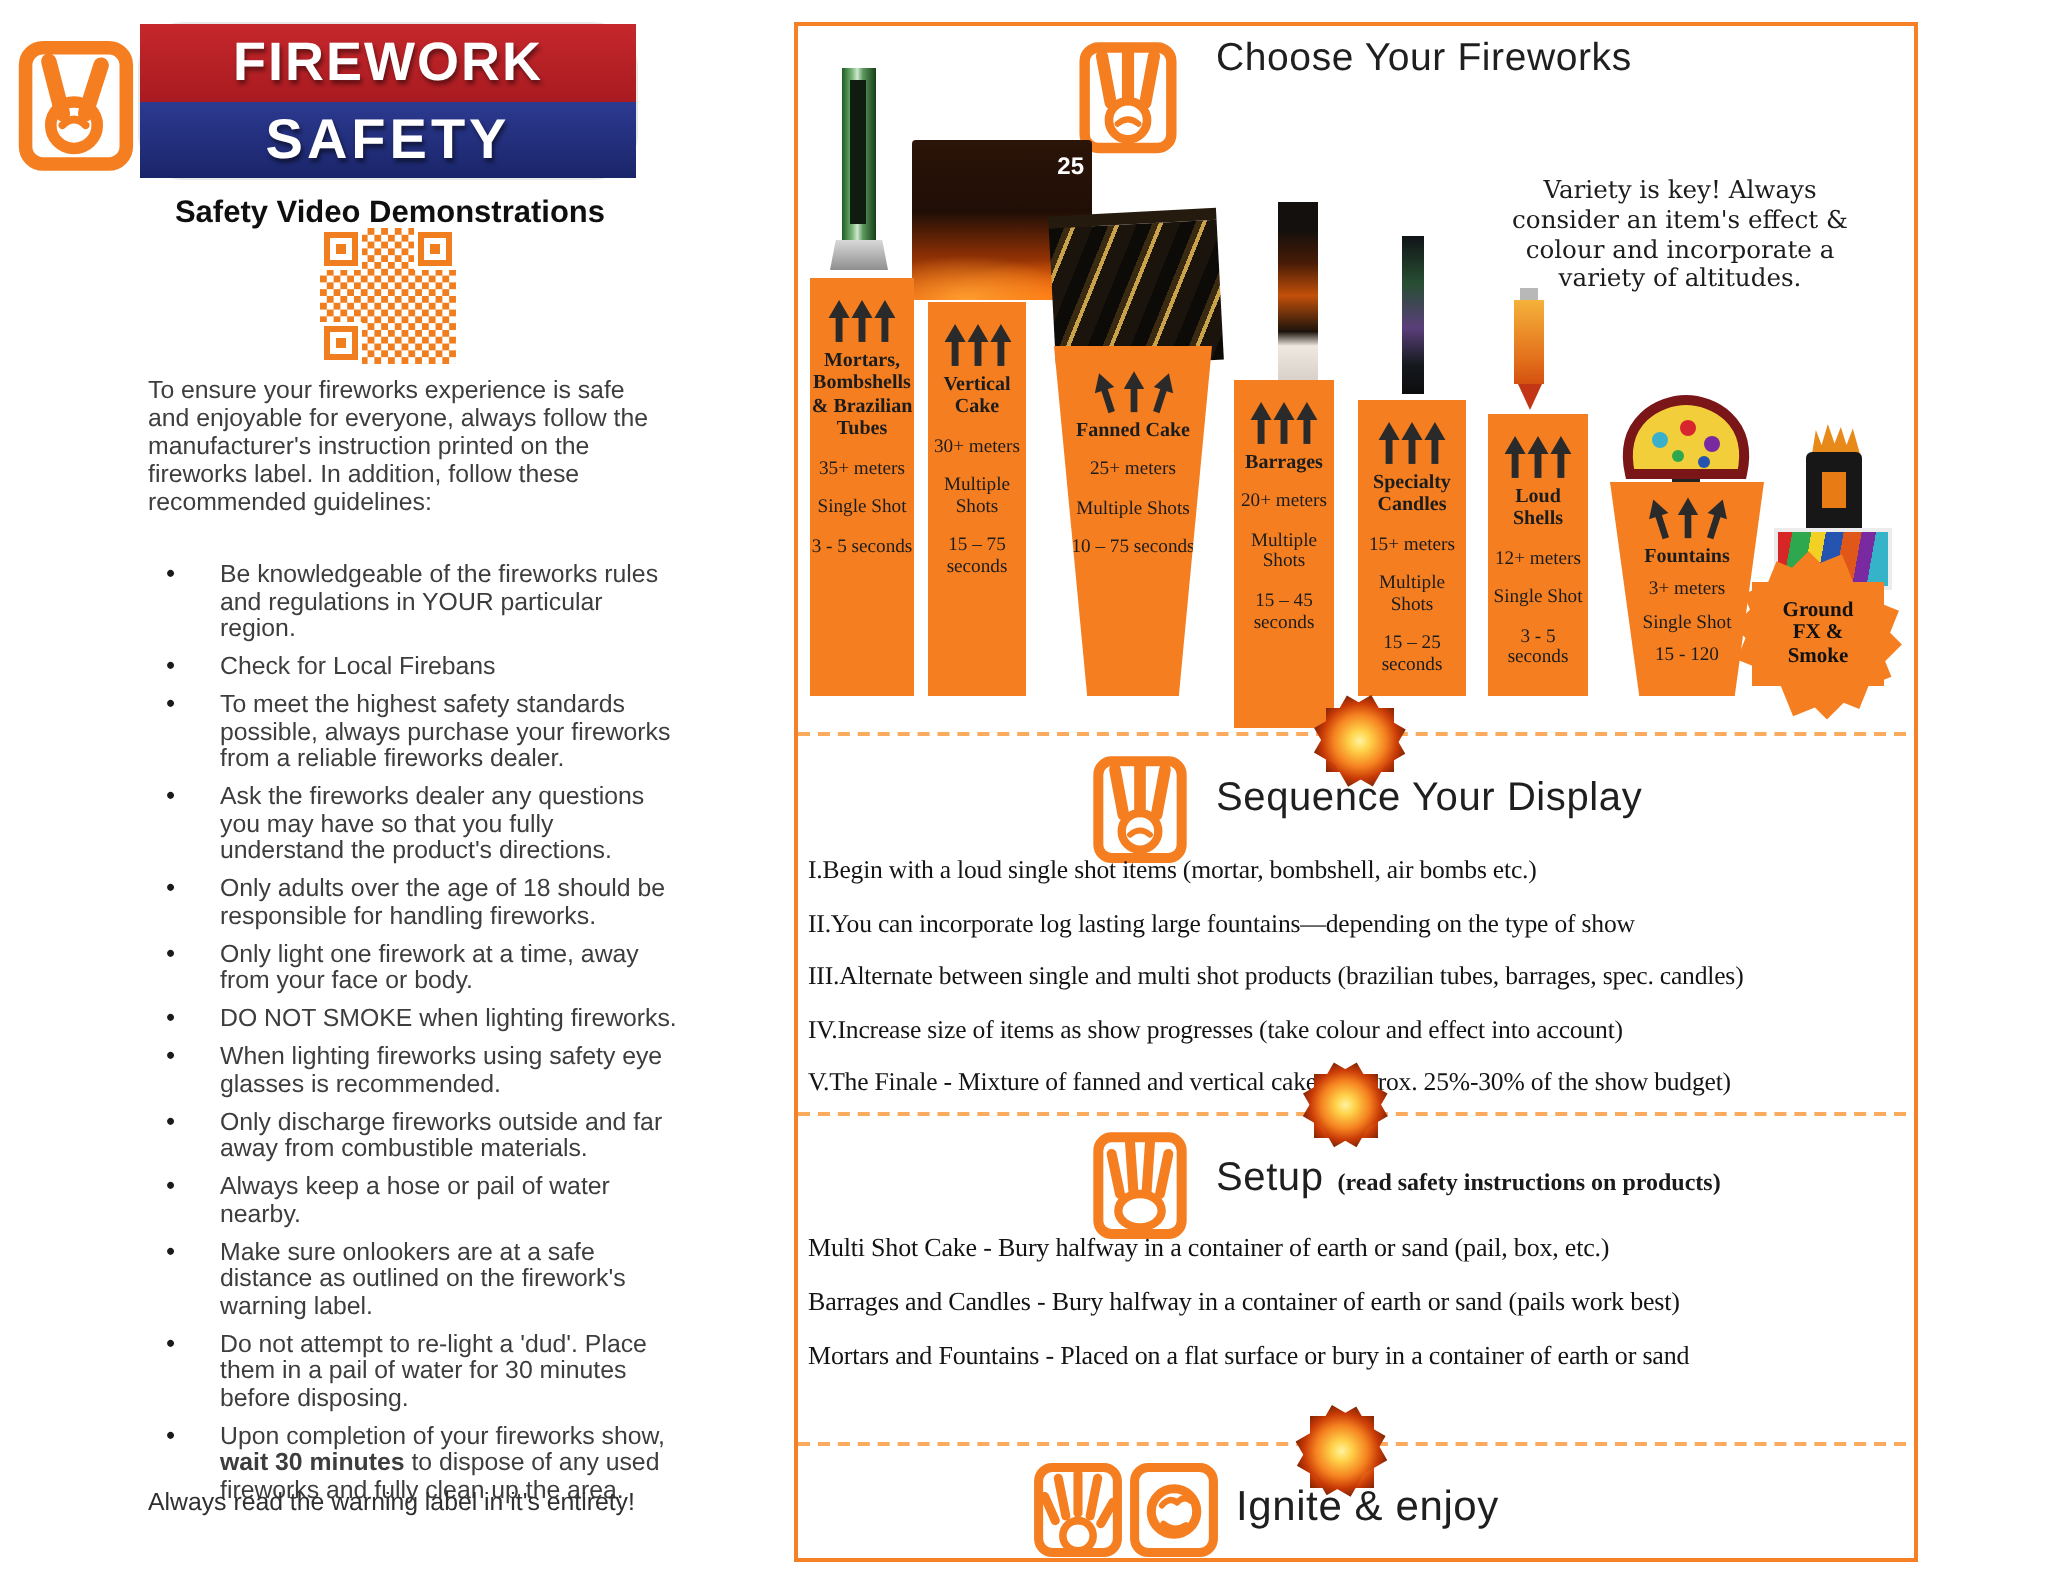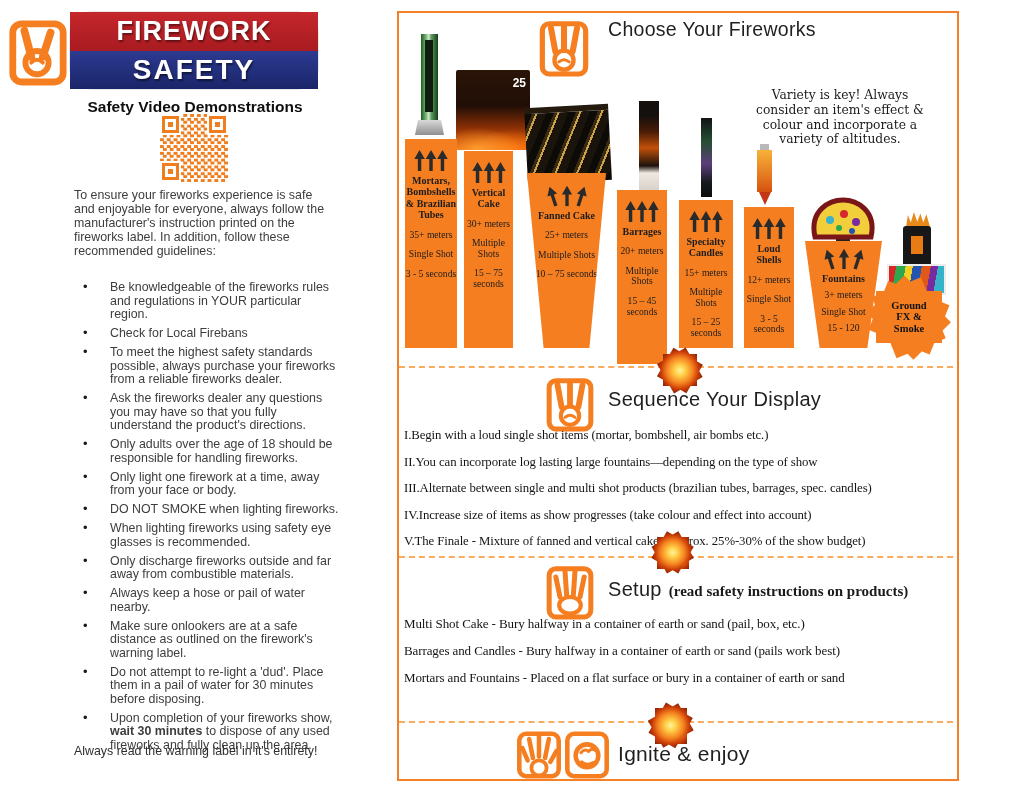--- a/index.html
+++ b/index.html
@@ -61,30 +61,30 @@
   .gstar i:nth-child(4){transform:rotate(68deg);}
   .gstar .glabel{position:absolute;inset:0;display:flex;align-items:center;justify-content:center;
        text-align:center;font-family:"Liberation Serif",serif;font-weight:bold;font-size:10.5px;
        line-height:1.08;color:#111;padding:0 14px;}
 
   
   .seq-item{white-space:nowrap;font-family:"Liberation Serif",serif;font-size:12.8px;
             letter-spacing:-0.1px;color:#141414;margin-bottom:11.5px;}
   .setup-item{white-space:nowrap;font-family:"Liberation Serif",serif;font-size:13px;
             letter-spacing:-0.1px;color:#141414;margin-bottom:11px;}
-  .setup-sub{font-family:"Liberation Serif",serif;font-weight:bold;font-size:15px;color:#1a1a1a;text-align:center;}
+  .setup-sub{font-family:"Liberation Serif",serif;font-weight:bold;font-size:12px;color:#1a1a1a;text-align:center;}
 
   
   .p-tube1{left:421px;top:34px;width:17px;height:88px;
      background:linear-gradient(90deg,#1d5c20,#7ab87a 30%,#cfe8cf 45%,#5a975c 62%,#163f18);}
   .p-tube1 i{position:absolute;left:4px;top:6px;width:8px;height:72px;display:block;background:#101c10;}
   .p-base1{left:415px;top:120px;width:29px;height:15px;background:linear-gradient(180deg,#d9d9d9,#8f8f8f);
      clip-path:polygon(10% 0,90% 0,100% 100%,0 100%);}
   .p-menace{left:456px;top:70px;width:74px;height:80px;border-radius:2px;position:absolute;
-     background:linear-gradient(180deg,#2b1408 0%,#200e06 45%,#8a2f05 72%,#e85c08 100%);}
+     background:linear-gradient(180deg,#2b1408 0%,#200e06 45%,#8a2f05 72%,#e85c08 100%);padding-left:16px;}
   .p-menace .badge{position:absolute;right:4px;top:6px;color:#fff;font-weight:bold;font-size:12px;}
   .p-menace .flame{position:absolute;left:0;bottom:0;width:100%;height:26px;
      background:radial-gradient(ellipse at 30% 100%,#ff9d2e 0%,transparent 60%),
                 radial-gradient(ellipse at 75% 100%,#ff7a12 0%,transparent 55%);}
   .p-tiger{left:526px;top:106px;width:84px;height:70px;transform:rotate(-3deg);
      background:repeating-linear-gradient(115deg,#0d0b08 0 7px,#3a2a12 7px 10px,#caa24a 10px 12px,#1a140c 12px 20px);
      border-top:6px solid #241a0e;}
   .p-barrage{left:639px;top:101px;width:20px;height:90px;
      background:linear-gradient(180deg,#14100d 0%,#14100d 16%,#481c06 34%,#c2500a 52%,#1c130c 72%,#efe8e0 80%,#d8d0c8 100%);}
   .p-candle{left:701px;top:118px;width:11px;height:79px;

